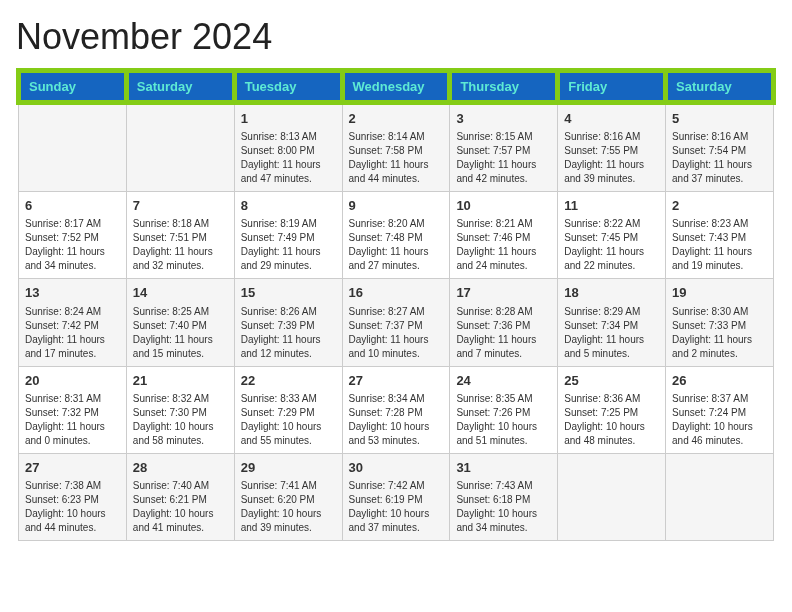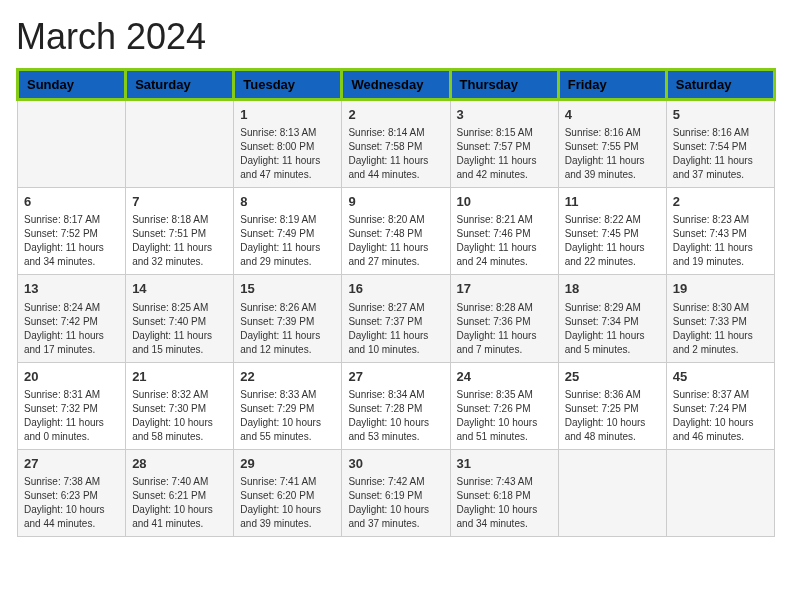--- a/index.html
+++ b/index.html
@@ -46,26 +46,26 @@
       font-size: 16px;
       color: #444;
     }
     table {
       width: 100%;
       border-collapse: collapse;
       font-size: 11px;
     }
     thead tr th {
       background-color: #1565c0;
-      color: #000000;
+      color: #5eead4;
       text-align: left;
       padding: 6px 8px;
       font-size: 13px;
       font-weight: bold;
-      border: 3px solid #84cc16;
+      border: 5px solid #84cc16;
     }
     tbody tr td {
       border: 1px solid #ccc;
       vertical-align: top;
       padding: 5px 6px;
       min-height: 80px;
       width: calc(100% / 7);
       color: #333;
       line-height: 1.4;
     }
@@ -84,21 +84,21 @@
     .day-info {
       font-size: 10px;
       color: #333;
     }
   </style>
 </head>
 <body>
 
 <div class="header-area">
   <div class="title-area">
-    <div class="month-title">March 2024</div>
+    <div class="month-title">November 2024</div>
   </div>
 </div>
 
 <table>
   <thead>
     <tr>
     <th>Sunday</th>
         <th>Saturday</th>
         <th>Tuesday</th>
         <th>Wednesday</th>
@@ -211,21 +211,21 @@
         </td>
         <td>
           <span class="day-number">24</span>
           <div class="day-info">Sunrise: 8:35 AM<br>Sunset: 7:26 PM<br>Daylight: 10 hours and 51 minutes.</div>
         </td>
         <td>
           <span class="day-number">25</span>
           <div class="day-info">Sunrise: 8:36 AM<br>Sunset: 7:25 PM<br>Daylight: 10 hours and 48 minutes.</div>
         </td>
         <td>
-          <span class="day-number">45</span>
+          <span class="day-number">26</span>
           <div class="day-info">Sunrise: 8:37 AM<br>Sunset: 7:24 PM<br>Daylight: 10 hours and 46 minutes.</div>
         </td>
       </tr>
       <tr>
         <td>
           <span class="day-number">27</span>
           <div class="day-info">Sunrise: 7:38 AM<br>Sunset: 6:23 PM<br>Daylight: 10 hours and 44 minutes.</div>
         </td>
         <td>
           <span class="day-number">28</span>

